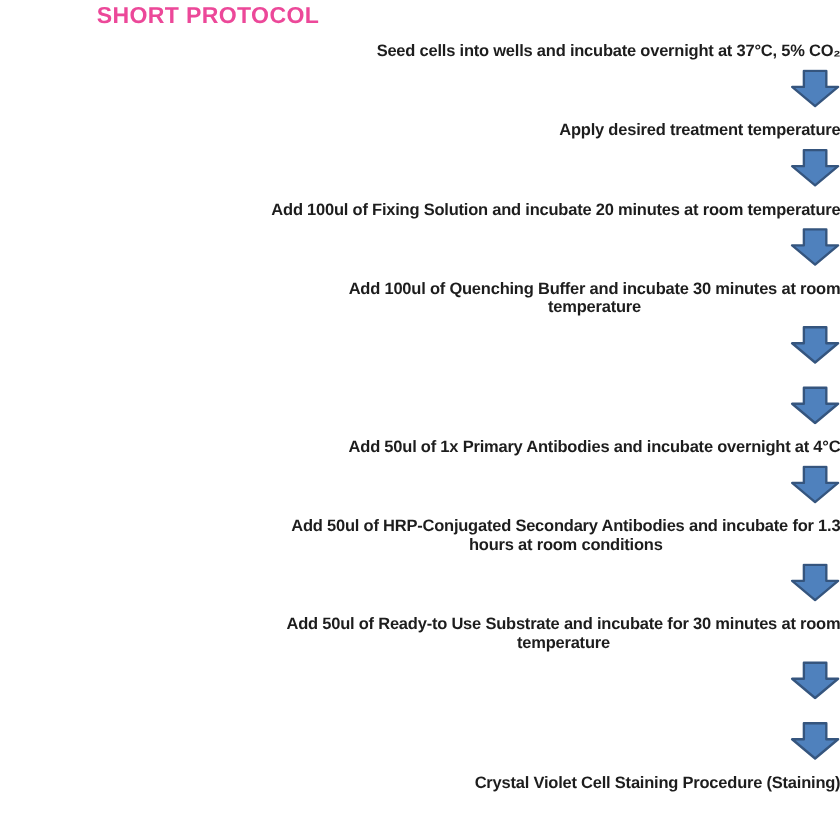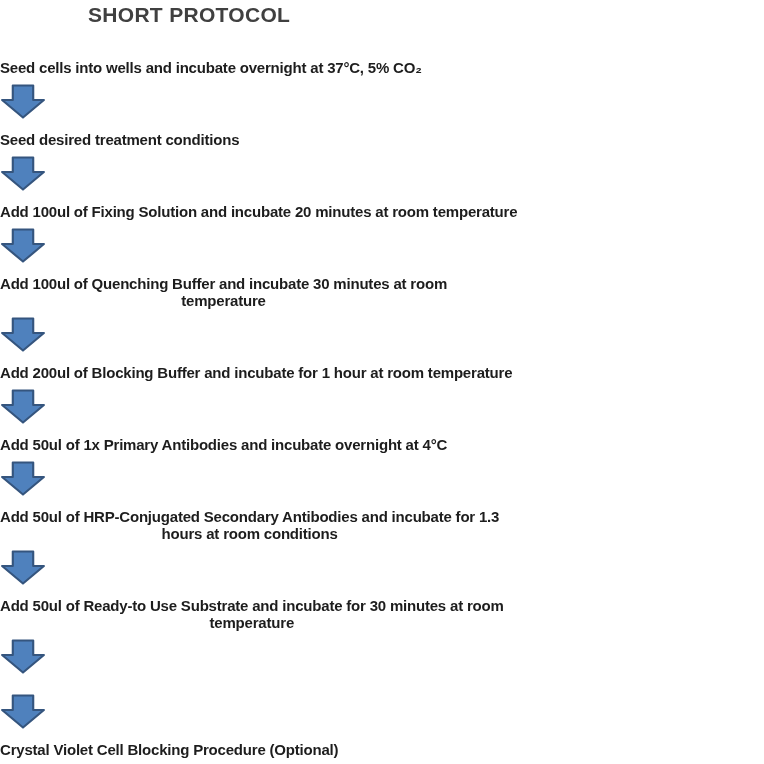--- a/index.html
+++ b/index.html
@@ -13,27 +13,27 @@
   .page {
     width: 764px;
     height: 764px;
     position: relative;
   }
   .title {
     padding: 3px 0 0 88px;
     font-size: 21px;
     font-weight: bold;
     letter-spacing: 0.3px;
-    color: #404040;
+    color: #ec4899;
   }
   .flow {
-    margin-top: 32px;
+    margin-top: 11px;
     display: flex;
     flex-direction: column;
-    align-items: flex-start;
+    align-items: flex-end;
   }
   .step {
     text-align: center;
     font-size: 15px;
     font-weight: bold;
     line-height: 17px;
     letter-spacing: -0.2px;
     color: var(--text, #1d1d1d);
     max-width: 640px;
   }
@@ -61,21 +61,21 @@
 
     <div class="step">
       <span class="line">Seed cells into wells and incubate overnight at 37°C, 5% CO₂</span>
     </div>
 
     <svg class="arrow" viewBox="0 0 46 36" xmlns="http://www.w3.org/2000/svg">
       <polygon points="12.5,1.5 33.5,1.5 33.5,16.5 44.5,16.5 23,34.5 1.5,16.5 12.5,16.5"></polygon>
     </svg>
 
     <div class="step">
-      <span class="line">Seed desired treatment conditions</span>
+      <span class="line">Apply desired treatment temperature</span>
     </div>
 
     <svg class="arrow" viewBox="0 0 46 36" xmlns="http://www.w3.org/2000/svg">
       <polygon points="12.5,1.5 33.5,1.5 33.5,16.5 44.5,16.5 23,34.5 1.5,16.5 12.5,16.5"></polygon>
     </svg>
 
     <div class="step">
       <span class="line">Add 100ul of Fixing Solution and incubate 20 minutes at room temperature</span>
     </div>
 
@@ -85,23 +85,20 @@
 
     <div class="step">
       <span class="line">Add 100ul of Quenching Buffer and incubate 30 minutes at room</span>
       <span class="line">temperature</span>
     </div>
 
     <svg class="arrow" viewBox="0 0 46 36" xmlns="http://www.w3.org/2000/svg">
       <polygon points="12.5,1.5 33.5,1.5 33.5,16.5 44.5,16.5 23,34.5 1.5,16.5 12.5,16.5"></polygon>
     </svg>
 
-    <div class="step">
-      <span class="line">Add 200ul of Blocking Buffer and incubate for 1 hour at room temperature</span>
-    </div>
 
     <svg class="arrow" viewBox="0 0 46 36" xmlns="http://www.w3.org/2000/svg">
       <polygon points="12.5,1.5 33.5,1.5 33.5,16.5 44.5,16.5 23,34.5 1.5,16.5 12.5,16.5"></polygon>
     </svg>
 
     <div class="step">
       <span class="line">Add 50ul of 1x Primary Antibodies and incubate overnight at 4°C</span>
     </div>
 
     <svg class="arrow" viewBox="0 0 46 36" xmlns="http://www.w3.org/2000/svg">
@@ -125,17 +122,17 @@
     <svg class="arrow" viewBox="0 0 46 36" xmlns="http://www.w3.org/2000/svg">
       <polygon points="12.5,1.5 33.5,1.5 33.5,16.5 44.5,16.5 23,34.5 1.5,16.5 12.5,16.5"></polygon>
     </svg>
 
 
     <svg class="arrow" viewBox="0 0 46 36" xmlns="http://www.w3.org/2000/svg">
       <polygon points="12.5,1.5 33.5,1.5 33.5,16.5 44.5,16.5 23,34.5 1.5,16.5 12.5,16.5"></polygon>
     </svg>
 
     <div class="step">
-      <span class="line">Crystal Violet Cell Blocking Procedure (Optional)</span>
+      <span class="line">Crystal Violet Cell Staining Procedure (Staining)</span>
     </div>
 
   </div>
 </div>
 
 </body></html>

